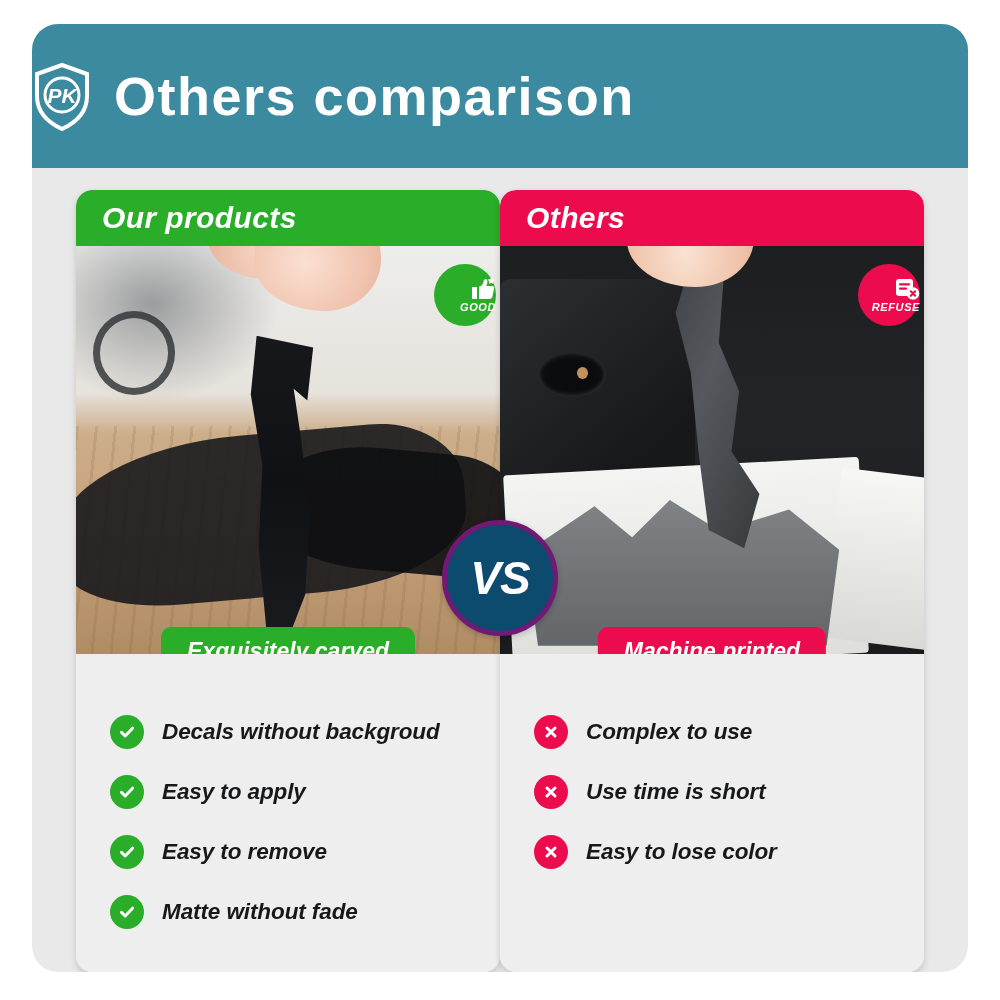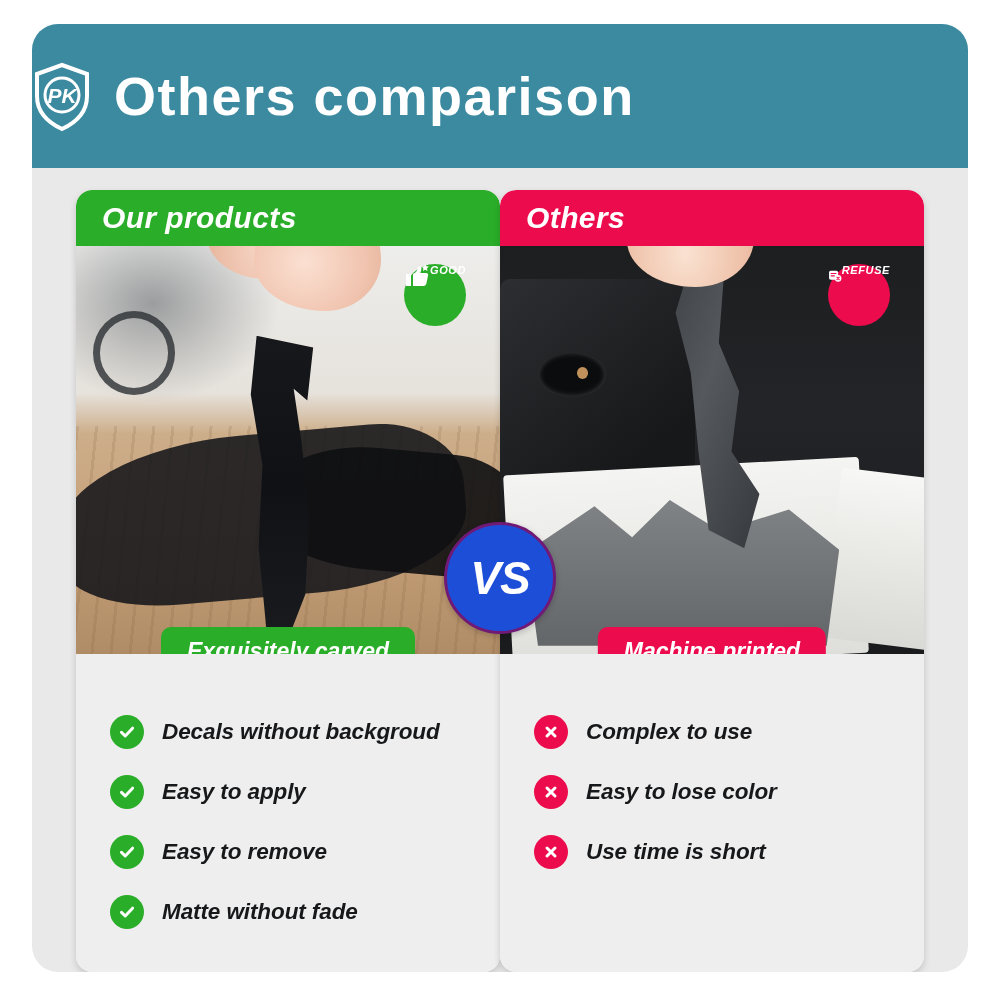--- a/index.html
+++ b/index.html
@@ -242,28 +242,28 @@
     position: absolute;
     left: 30%; top: -20%;
     width: 30%; height: 30%;
     background: radial-gradient(ellipse at 46% 72%, #fae2d2 0%, #eec0a7 62%, #d39f84 100%);
     border-radius: 48% 52% 46% 54% / 62% 60% 40% 38%;
   }
 
   
   .badge {
     position: absolute;
-    right: 34px;
+    right: 4px;
     top: 18px;
     width: 62px;
     height: 62px;
     border-radius: 50%;
     display: flex;
-    flex-direction: row;
-    align-items: flex-start;
+    flex-direction: column;
+    align-items: flex-end;
     justify-content: center;
     color: #ffffff;
     z-index: 6;
   }
   .badge.good   { background: #2aad28; }
   .badge.refuse { background: #ec0b4c; }
   .badge svg { display: block; }
   .badge-text {
     font-size: 11px;
     font-weight: bold;
@@ -320,22 +320,22 @@
 
   
   .vs-badge {
     position: absolute;
     left: 50%;
     top: 554px;
     transform: translate(-50%, -50%);
     width: 106px;
     height: 106px;
     border-radius: 50%;
-    background: #1d4ed8;
-    border: 3px solid #701a75;
+    background: #0c4a6e;
+    border: 5px solid #701a75;
     display: flex;
     align-items: center;
     justify-content: center;
     z-index: 20;
     box-shadow: 0 2px 6px rgba(0,0,0,.2);
   }
   .vs-text {
     color: #ffffff;
     font-size: 46px;
     font-weight: bold;
@@ -458,29 +458,29 @@
                   </svg>
               </span>
               <span class="feat-label">Complex to use</span>
             </div>
             <div class="feature">
               <span class="feat-icon no">
                 <svg width="18" height="18" viewBox="0 0 18 18">
                     <path d="M5 5 L13 13 M13 5 L5 13" stroke="#ffffff" stroke-width="3" stroke-linecap="round"></path>
                   </svg>
               </span>
+              <span class="feat-label">Use time is short</span>
+            </div>
+            <div class="feature">
+              <span class="feat-icon no">
+                <svg width="18" height="18" viewBox="0 0 18 18">
+                    <path d="M5 5 L13 13 M13 5 L5 13" stroke="#ffffff" stroke-width="3" stroke-linecap="round"></path>
+                  </svg>
+              </span>
               <span class="feat-label">Easy to lose color</span>
-            </div>
-            <div class="feature">
-              <span class="feat-icon no">
-                <svg width="18" height="18" viewBox="0 0 18 18">
-                    <path d="M5 5 L13 13 M13 5 L5 13" stroke="#ffffff" stroke-width="3" stroke-linecap="round"></path>
-                  </svg>
-              </span>
-              <span class="feat-label">Use time is short</span>
             </div>
           </div>
         </div>
       </div>
 
     </div>
 
     <div class="vs-badge">
       <span class="vs-text">VS</span>
     </div>

